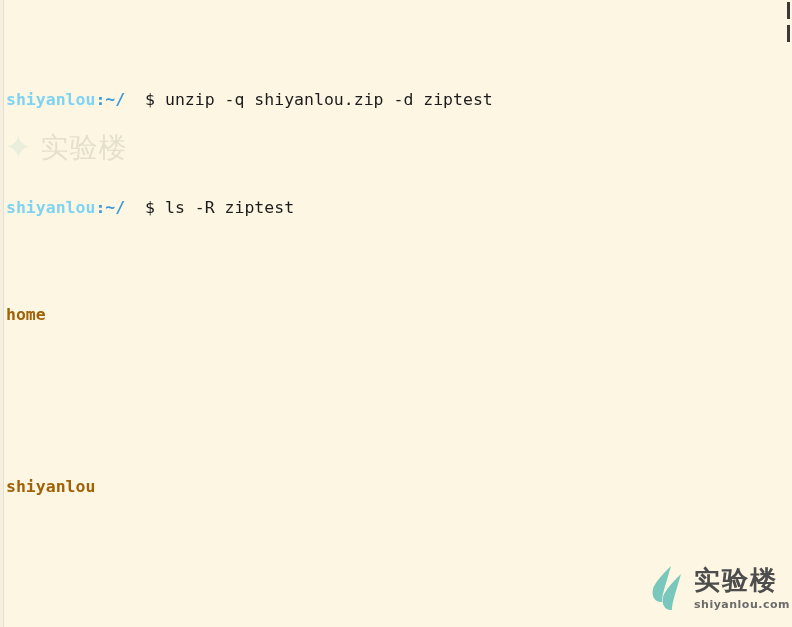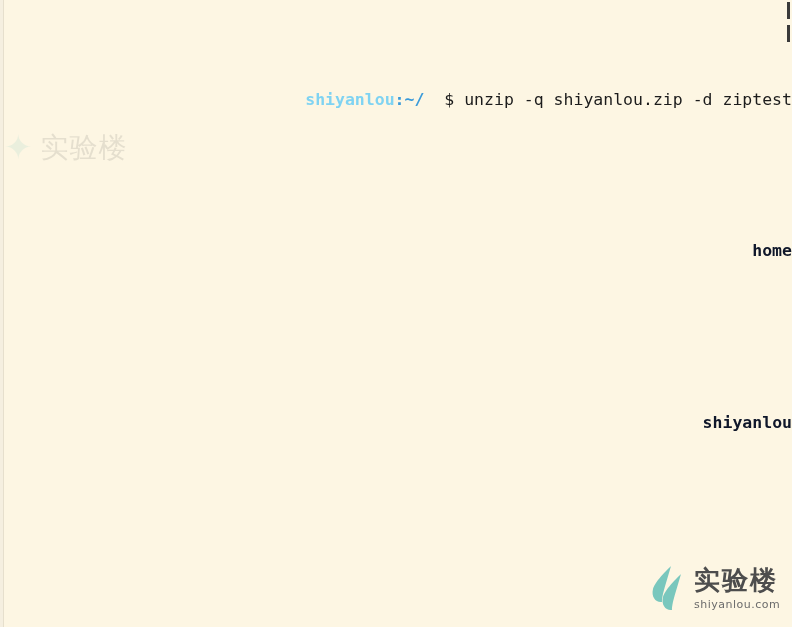--- a/index.html
+++ b/index.html
@@ -55,29 +55,28 @@
     left: 6px;
     top: 3px;
     right: 0;
     bottom: 0;
     z-index: 3;
     white-space: pre;
   }
   .line {
     height: 21.5px;
     white-space: pre;
-    text-align: right;
   }
   .blank { height: 21.5px; }
 
   
   .c-user   { color: #7fd3f2; font-weight: bold; }
   .c-path   { color: #3a9ad9; font-weight: bold; }
   .c-plain  { color: #1c1c1c; }
-  .c-dir    { color: #0f172a; font-weight: bold; }
+  .c-dir    { color: #a16207; font-weight: bold; }
 
   
   #watermark-faint {
     position: absolute;
     left: 4px;
     top: 120px;
     width: 210px;
     height: 56px;
     z-index: 1;
     opacity: 0.13;
@@ -126,20 +125,21 @@
     font-weight: bold;
     color: #4d4d4d;
     letter-spacing: 2px;
   }
   #watermark .wm-url {
     font-family: "DejaVu Sans", sans-serif;
     font-size: 11px;
     color: #6b6b6b;
     margin-top: 6px;
     letter-spacing: 0.5px;
+    font-weight: bold;
   }
 </style>
 </head>
 <body>
 
 <div id="terminal">
 
   <div id="left-gutter"></div>
 
   <div id="right-edge-marks">
@@ -151,20 +151,21 @@
     <span class="wm-glyph">✦</span>
     <span class="wm-cn">实验楼</span>
   </div>
 
   <div id="screen">
 
     
     <div class="line"><span class="c-user">shiyanlou</span><span class="c-path">:~/</span><span class="c-plain">  </span><span class="c-plain">$ </span><span class="c-plain">unzip -q shiyanlou.zip -d ziptest</span></div>
 
     
+    <div class="line"><span class="c-user">shiyanlou</span><span class="c-path">:~/</span><span class="c-plain">  </span><span class="c-plain">$ </span><span class="c-plain">ls -R ziptest</span></div>
 
     
     <div class="line"><span class="c-dir">home</span></div>
     <div class="blank"></div>
 
     
     <div class="line"><span class="c-dir">shiyanlou</span></div>
     
 
     

